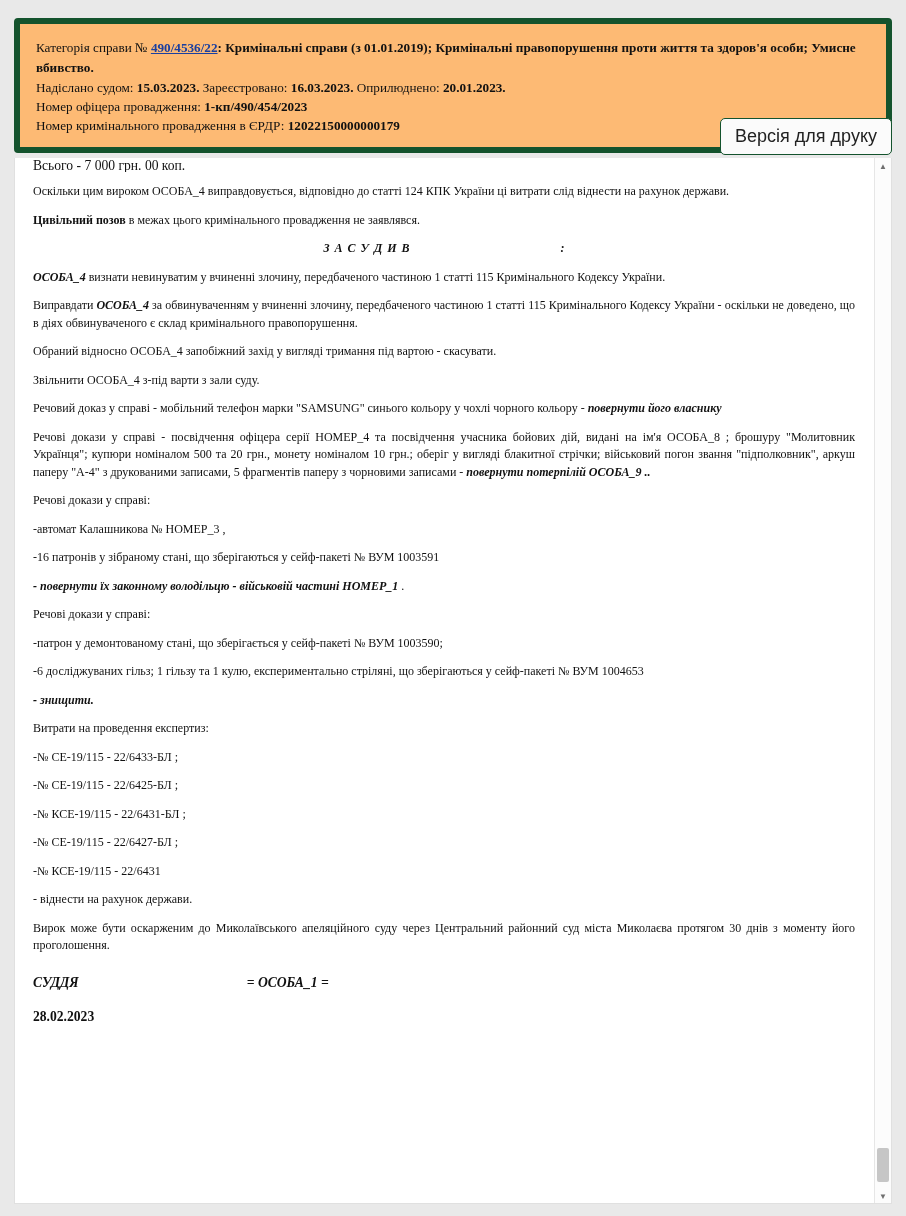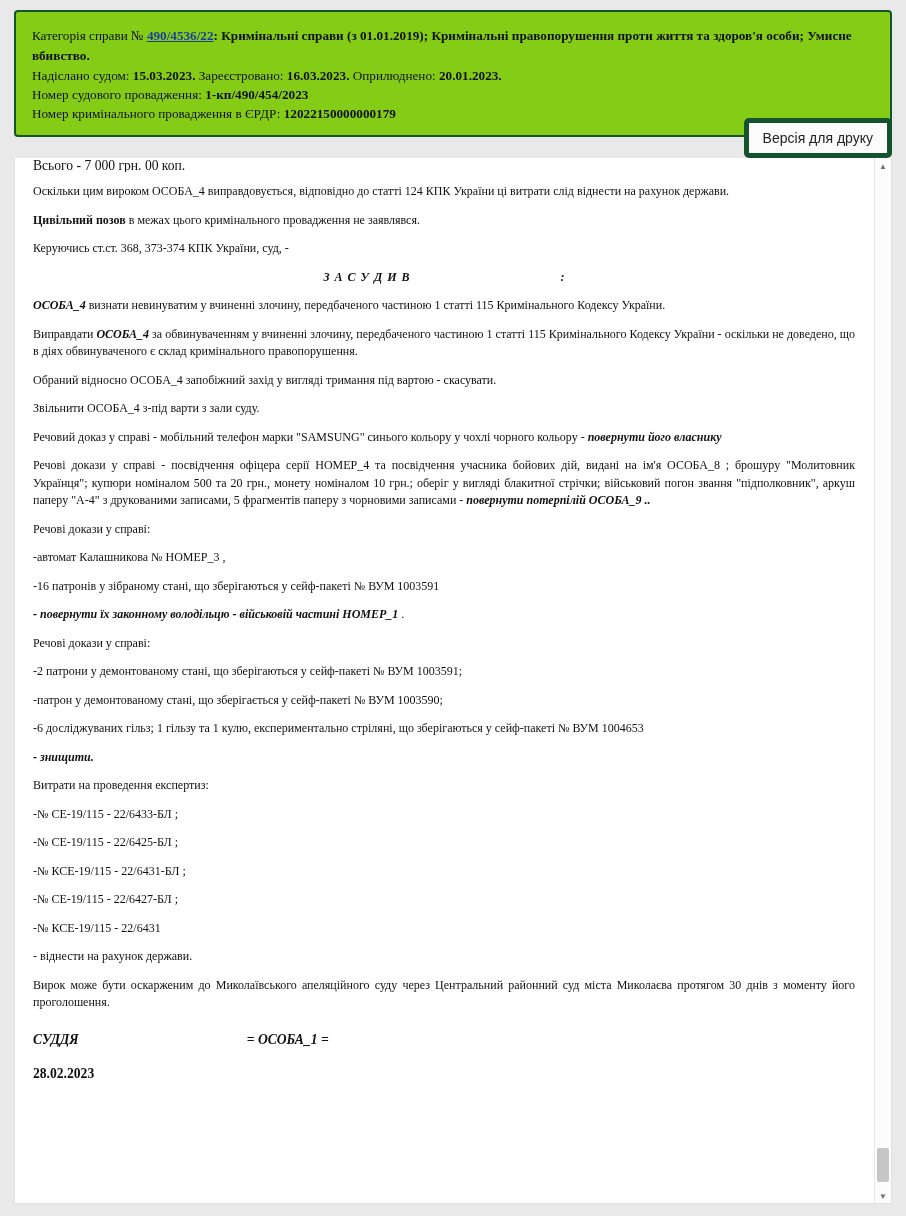--- a/index.html
+++ b/index.html
@@ -18,24 +18,24 @@
     position: relative;
     width: 906px;
     height: 1216px;
     background: #e9e9e9;
     box-sizing: border-box;
   }
   
   .meta-card {
     position: absolute;
     left: 14px;
-    top: 10px;
+    top: 18px;
     width: 878px;
-    background: #84cc16;
-    border: 2px solid #14532d;
+    background: #fdba74;
+    border: 6px solid #14532d;
     border-radius: 4px;
     box-sizing: border-box;
     padding: 14px 16px 12px 16px;
   }
   .meta-line {
     font-size: 13.2px;
     line-height: 19px;
     color: #111;
   }
   .meta-line.first {
@@ -54,25 +54,25 @@
     left: 14px;
     top: 118px;
     width: 878px;
     height: 38px;
   }
   .print-btn {
     position: absolute;
     right: 0;
     top: 0;
     background: #fbfbfb;
-    border: 5px solid #14532d;
+    border: 1px solid #14532d;
     border-radius: 5px;
     padding: 7px 14px;
     font-family: "Liberation Sans", sans-serif;
-    font-size: 14px;
+    font-size: 18px;
     color: #222;
     cursor: pointer;
   }
   
   .doc-wrap {
     position: absolute;
     left: 14px;
     top: 158px;
     width: 878px;
     height: 1046px;
@@ -191,21 +191,21 @@
     </div>
     <div class="meta-line">
       <span>Надіслано судом:</span>
       <span class="b">15.03.2023.</span>
       <span>Зареєстровано:</span>
       <span class="b">16.03.2023.</span>
       <span>Оприлюднено:</span>
       <span class="b">20.01.2023.</span>
     </div>
     <div class="meta-line">
-      <span>Номер судового провадження:</span>
+      <span>Номер офіцера провадження:</span>
       <span class="b">1-кп/490/454/2023</span>
     </div>
     <div class="meta-line">
       <span>Номер кримінального провадження в ЄРДР:</span>
       <span class="b">12022150000000179</span>
     </div>
   </div>
 
   <div class="print-bar">
     <button class="print-btn">Версія для друку</button>
@@ -214,39 +214,37 @@
   <div class="doc-wrap">
     <div class="doc-inner">
       <div class="clip-top">Всього - 7 000 грн. 00 коп.</div>
 
       <p class="para">Оскільки цим вироком ОСОБА_4 виправдовується, відповідно до статті 124 КПК України ці витрати слід віднести на рахунок держави.</p>
 
       <p class="para">
         <span class="b">Цивільний позов</span><span> в межах цього кримінального провадження не заявлявся.</span>
       </p>
 
-      <p class="para">Керуючись ст.ст. 368, 373-374 КПК України, суд, -</p>
 
       <p class="para center sent-head">
         <span>З А С У Д И В</span><span class="colon">:</span>
       </p>
 
       <div id="verdict-items">
           <p class="para"><span class="bi">ОСОБА_4</span><span> визнати невинуватим у вчиненні злочину, передбаченого частиною 1 статті 115 Кримінального Кодексу України.</span></p>
           <p class="para"><span>Виправдати </span><span class="bi">ОСОБА_4</span><span> за обвинуваченням у вчиненні злочину, передбаченого частиною 1 статті 115 Кримінального Кодексу України - оскільки не доведено, що в діях обвинуваченого є склад кримінального правопорушення.</span></p>
           <p class="para"><span>Обраний відносно ОСОБА_4 запобіжний захід у вигляді тримання під вартою - скасувати.</span></p>
           <p class="para"><span>Звільнити ОСОБА_4 з-під варти з зали суду.</span></p>
           <p class="para"><span>Речовий доказ у справі - мобільний телефон марки "SAMSUNG" синього кольору у чохлі чорного кольору - </span><span class="bi">повернути його власнику</span></p>
           <p class="para"><span>Речові докази у справі - посвідчення офіцера серії НОМЕР_4 та посвідчення учасника бойових дій, видані на ім'я ОСОБА_8 ; брошуру "Молитовник Українця"; купюри номіналом 500 та 20 грн., монету номіналом 10 грн.; оберіг у вигляді блакитної стрічки; військовий погон звання "підполковник", аркуш паперу "А-4" з друкованими записами, 5 фрагментів паперу з чорновими записами - </span><span class="bi">повернути потерпілій ОСОБА_9 ..</span></p>
           <p class="para"><span>Речові докази у справі:</span></p>
           <p class="para"><span>-автомат Калашникова № НОМЕР_3 ,</span></p>
           <p class="para"><span>-16 патронів у зібраному стані, що зберігаються у сейф-пакеті № ВУМ 1003591</span></p>
           <p class="para"><span class="bi">- повернути їх законному володільцю - військовій частині НОМЕР_1</span><span> .</span></p>
           <p class="para"><span>Речові докази у справі:</span></p>
-          <p class="para"><span>-2 патрони у демонтованому стані, що зберігаються у сейф-пакеті № ВУМ 1003591;</span></p>
           <p class="para"><span>-патрон у демонтованому стані, що зберігається у сейф-пакеті № ВУМ 1003590;</span></p>
           <p class="para"><span>-6 досліджуваних гільз; 1 гільзу та 1 кулю, експериментально стріляні, що зберігаються у сейф-пакеті № ВУМ 1004653</span></p>
           <p class="para"><span class="bi">- знищити.</span></p>
           <p class="para"><span>Витрати на проведення експертиз:</span></p>
           <p class="para"><span>-№ СЕ-19/115 - 22/6433-БЛ ;</span></p>
           <p class="para"><span>-№ СЕ-19/115 - 22/6425-БЛ ;</span></p>
           <p class="para"><span>-№ КСЕ-19/115 - 22/6431-БЛ ;</span></p>
           <p class="para"><span>-№ СЕ-19/115 - 22/6427-БЛ ;</span></p>
           <p class="para"><span>-№ КСЕ-19/115 - 22/6431</span></p>
           <p class="para"><span>- віднести на рахунок держави.</span></p>

